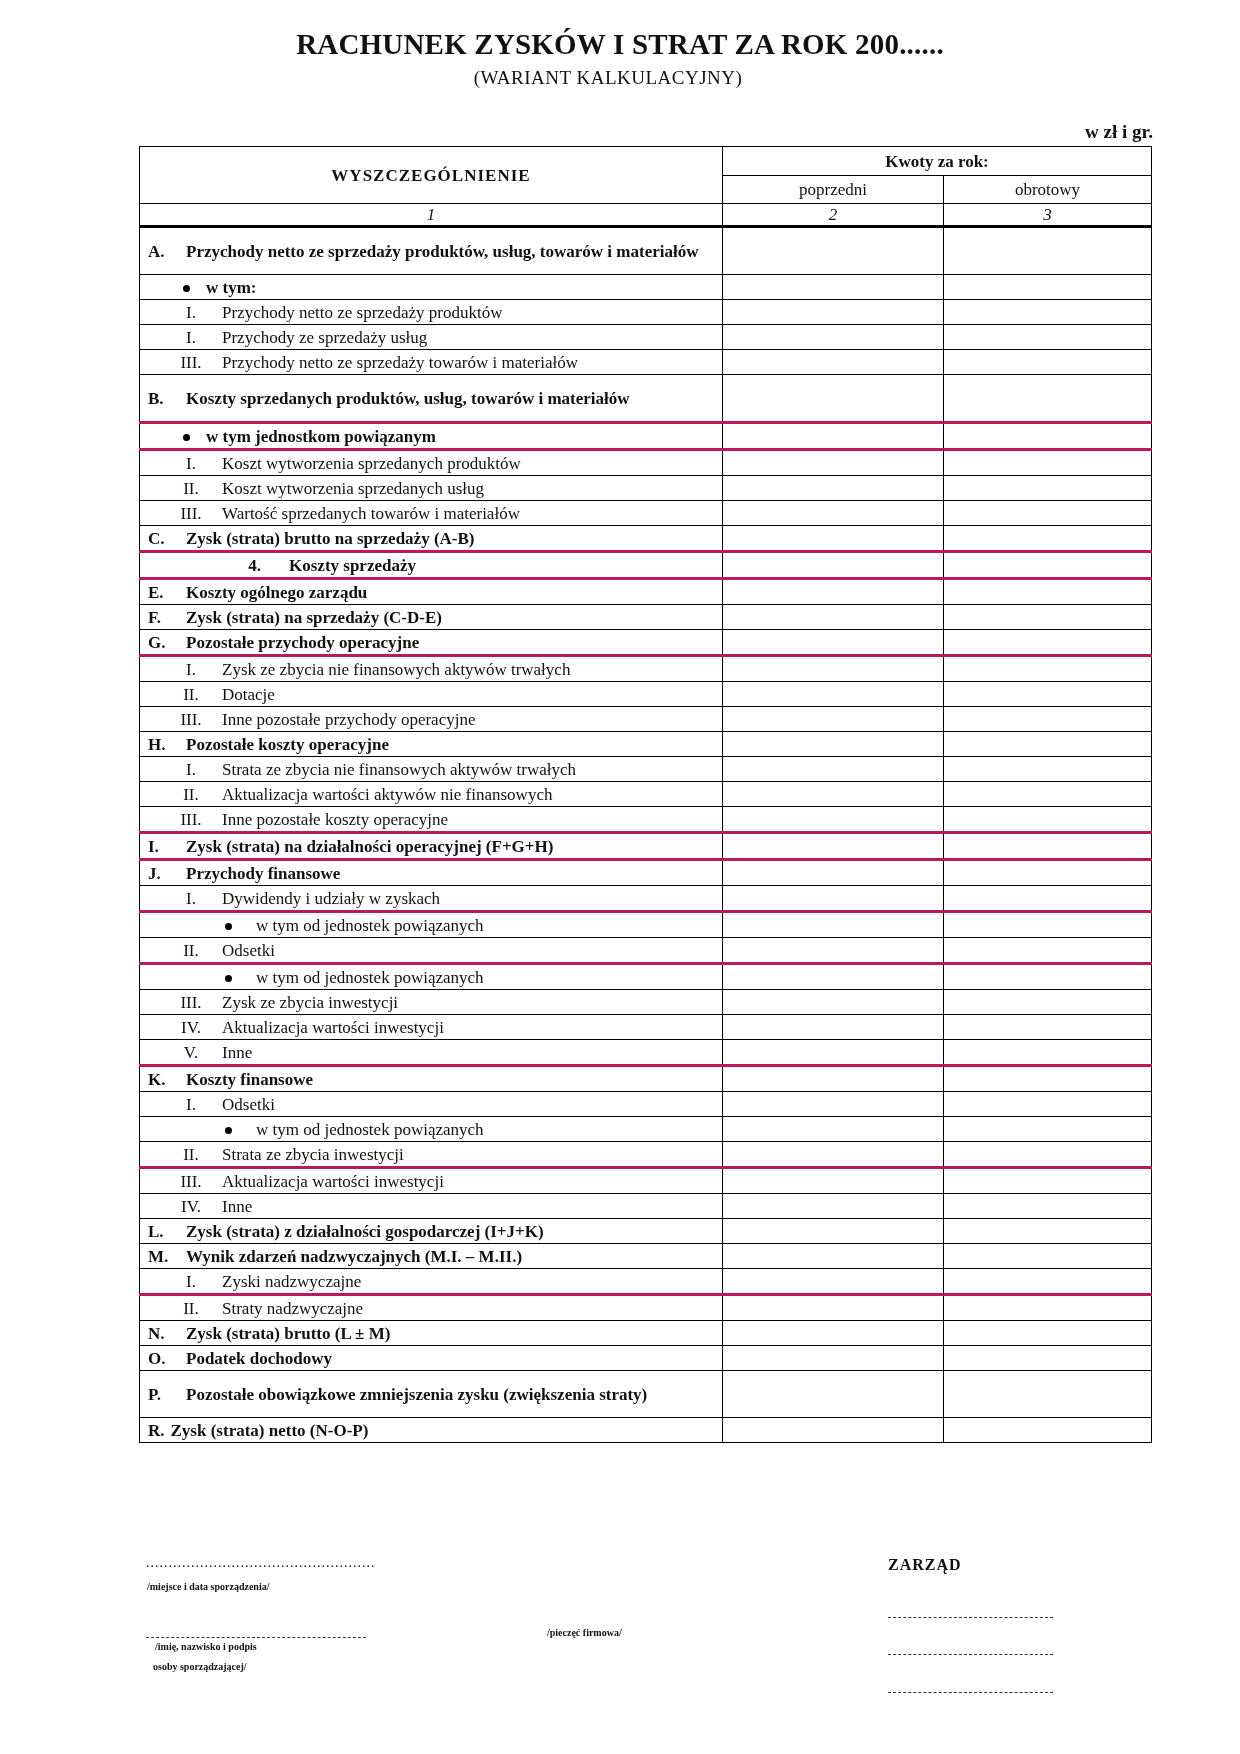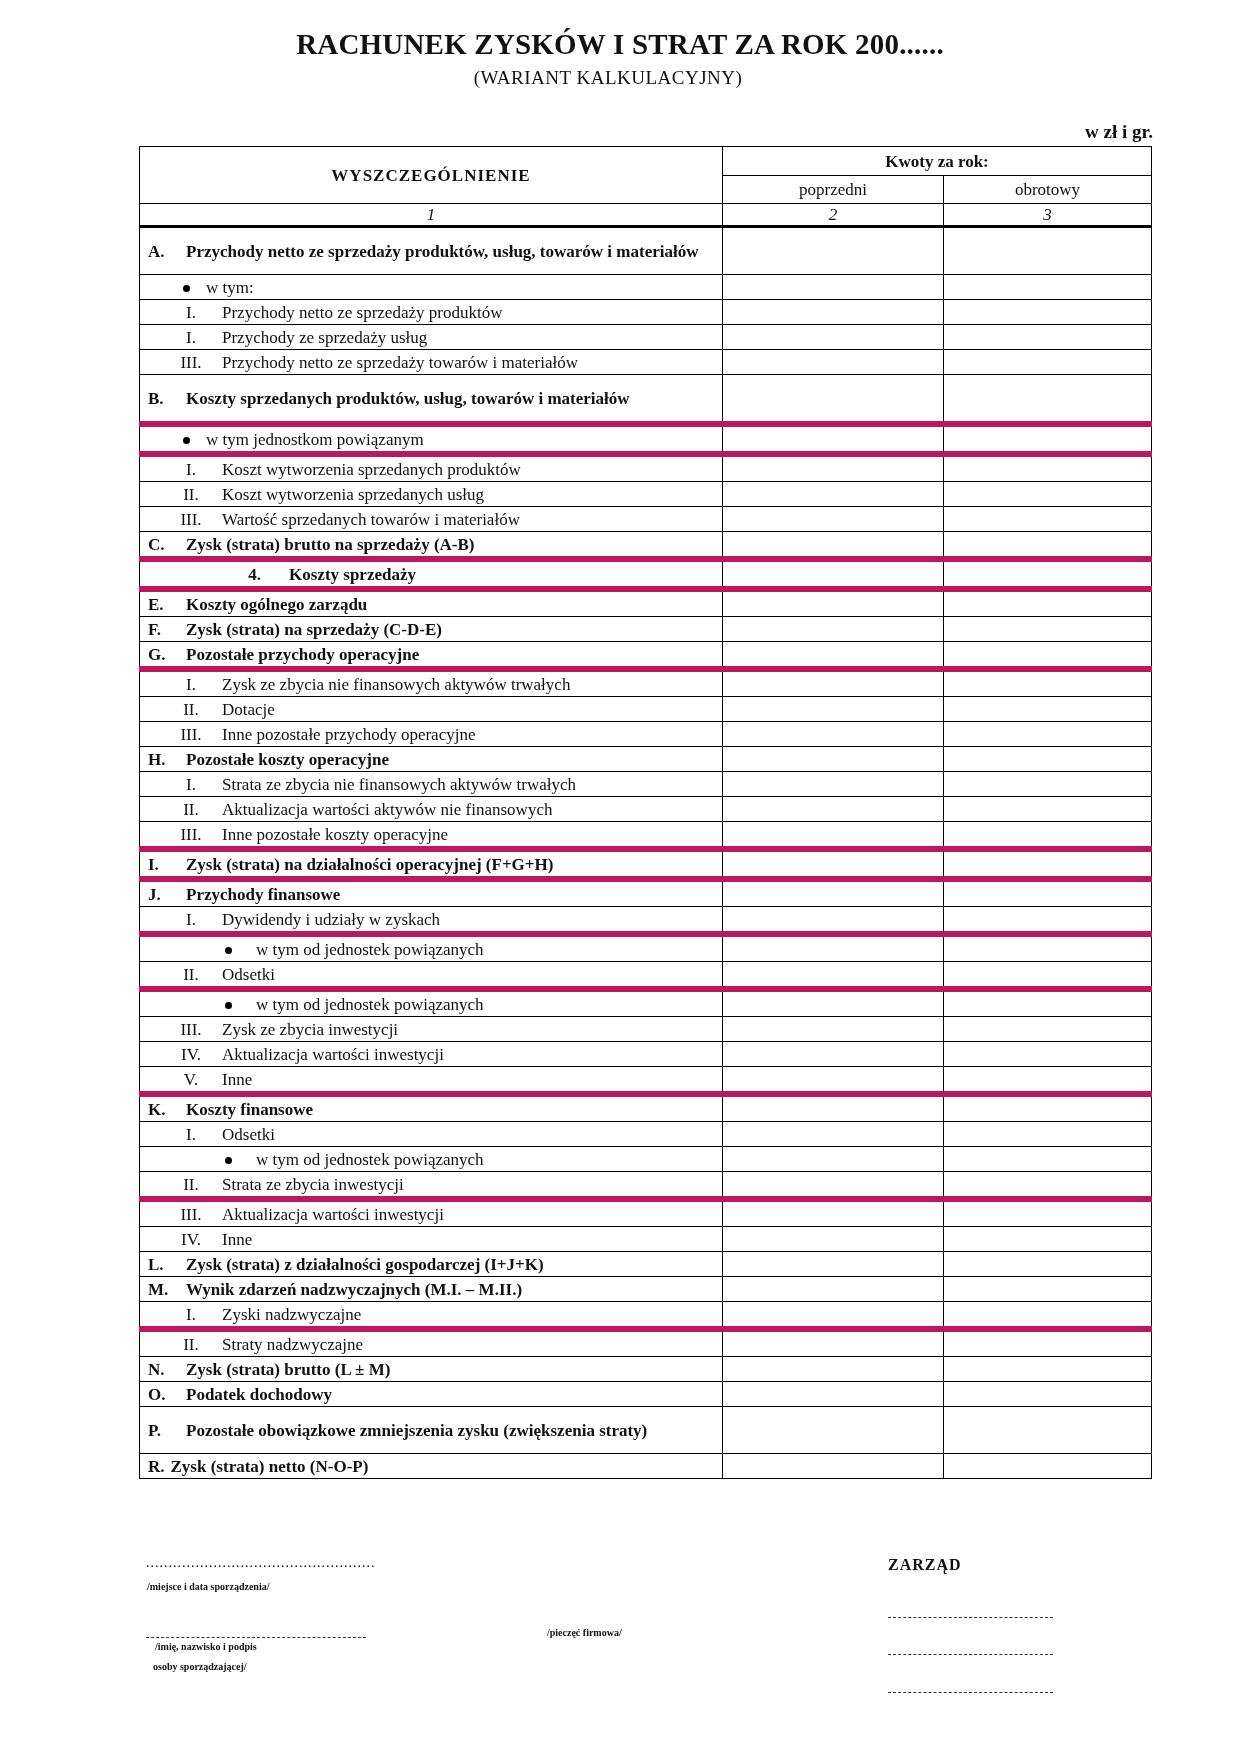--- a/index.html
+++ b/index.html
@@ -18,29 +18,29 @@
   table.rzis col.c2 { width:221px; }
   table.rzis col.c3 { width:208px; }
 
   .hdr-main { text-align:center; font-weight:bold; font-size:21px; letter-spacing:1px; height:56px; }
   .hdr-kwoty { text-align:center; font-weight:bold; font-size:20px; height:27px; }
   .hdr-sub { text-align:center; font-size:20px; height:26px;margin-left:11px; }
   .hdr-num { text-align:center; font-style:italic; font-size:15px; height:21px; border-bottom:3px solid #000 !important; }
 
   tr.r td { height:24px; }
   tr.r2 td { height:46px; }
-  tr.thick td { border-top:6px solid #be185d; }
+  tr.thick td { border-top:3px solid #be185d; }
 
   .cell { display:flex; align-items:flex-start; padding-left:8px; }
   .mark { display:inline-block; flex:0 0 auto; }
   .lvl-main .mark { width:38px; font-weight:bold; }
   .lvl-main .txt { font-weight:bold; }
   .lvl-sub .mark { width:74px; text-align:center; padding-left:12px; box-sizing:border-box; }
   .lvl-bullet .mark { width:42px; text-align:right; padding-right:0; }
-  .lvl-bullet .txt { padding-left:16px; }
+  .lvl-bullet .txt { padding-left:16px;font-weight:bold; }
   .lvl-bullet2 .mark { width:84px; text-align:right; }
   .lvl-bullet2 .txt { padding-left:24px; }
   .lvl-center .mark { width:113px; text-align:right; font-weight:bold; padding-right:28px; box-sizing:content-box; }
   .lvl-center .txt { font-weight:bold; }
   .lvl-main-tight .mark { width:auto; font-weight:bold; margin-right:6px; }
   .lvl-main-tight .txt { font-weight:bold; }
   .bullet-dot { display:inline-block; width:7px; height:7px; border-radius:50%; background:#000; vertical-align:middle; }
 
   .sig { position:absolute; font-size:10px; font-weight:bold; }
   .dots { position:absolute; font-size:14px; letter-spacing:1px; }

